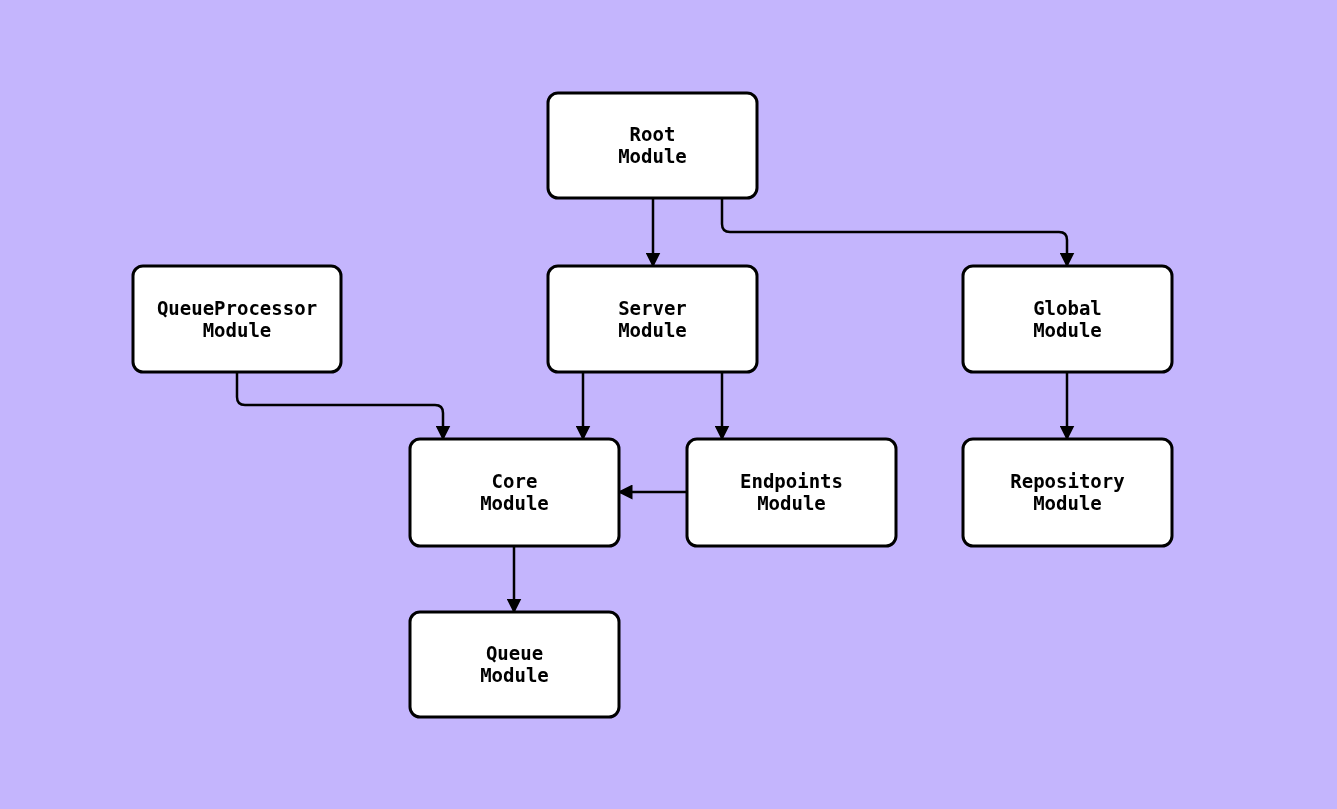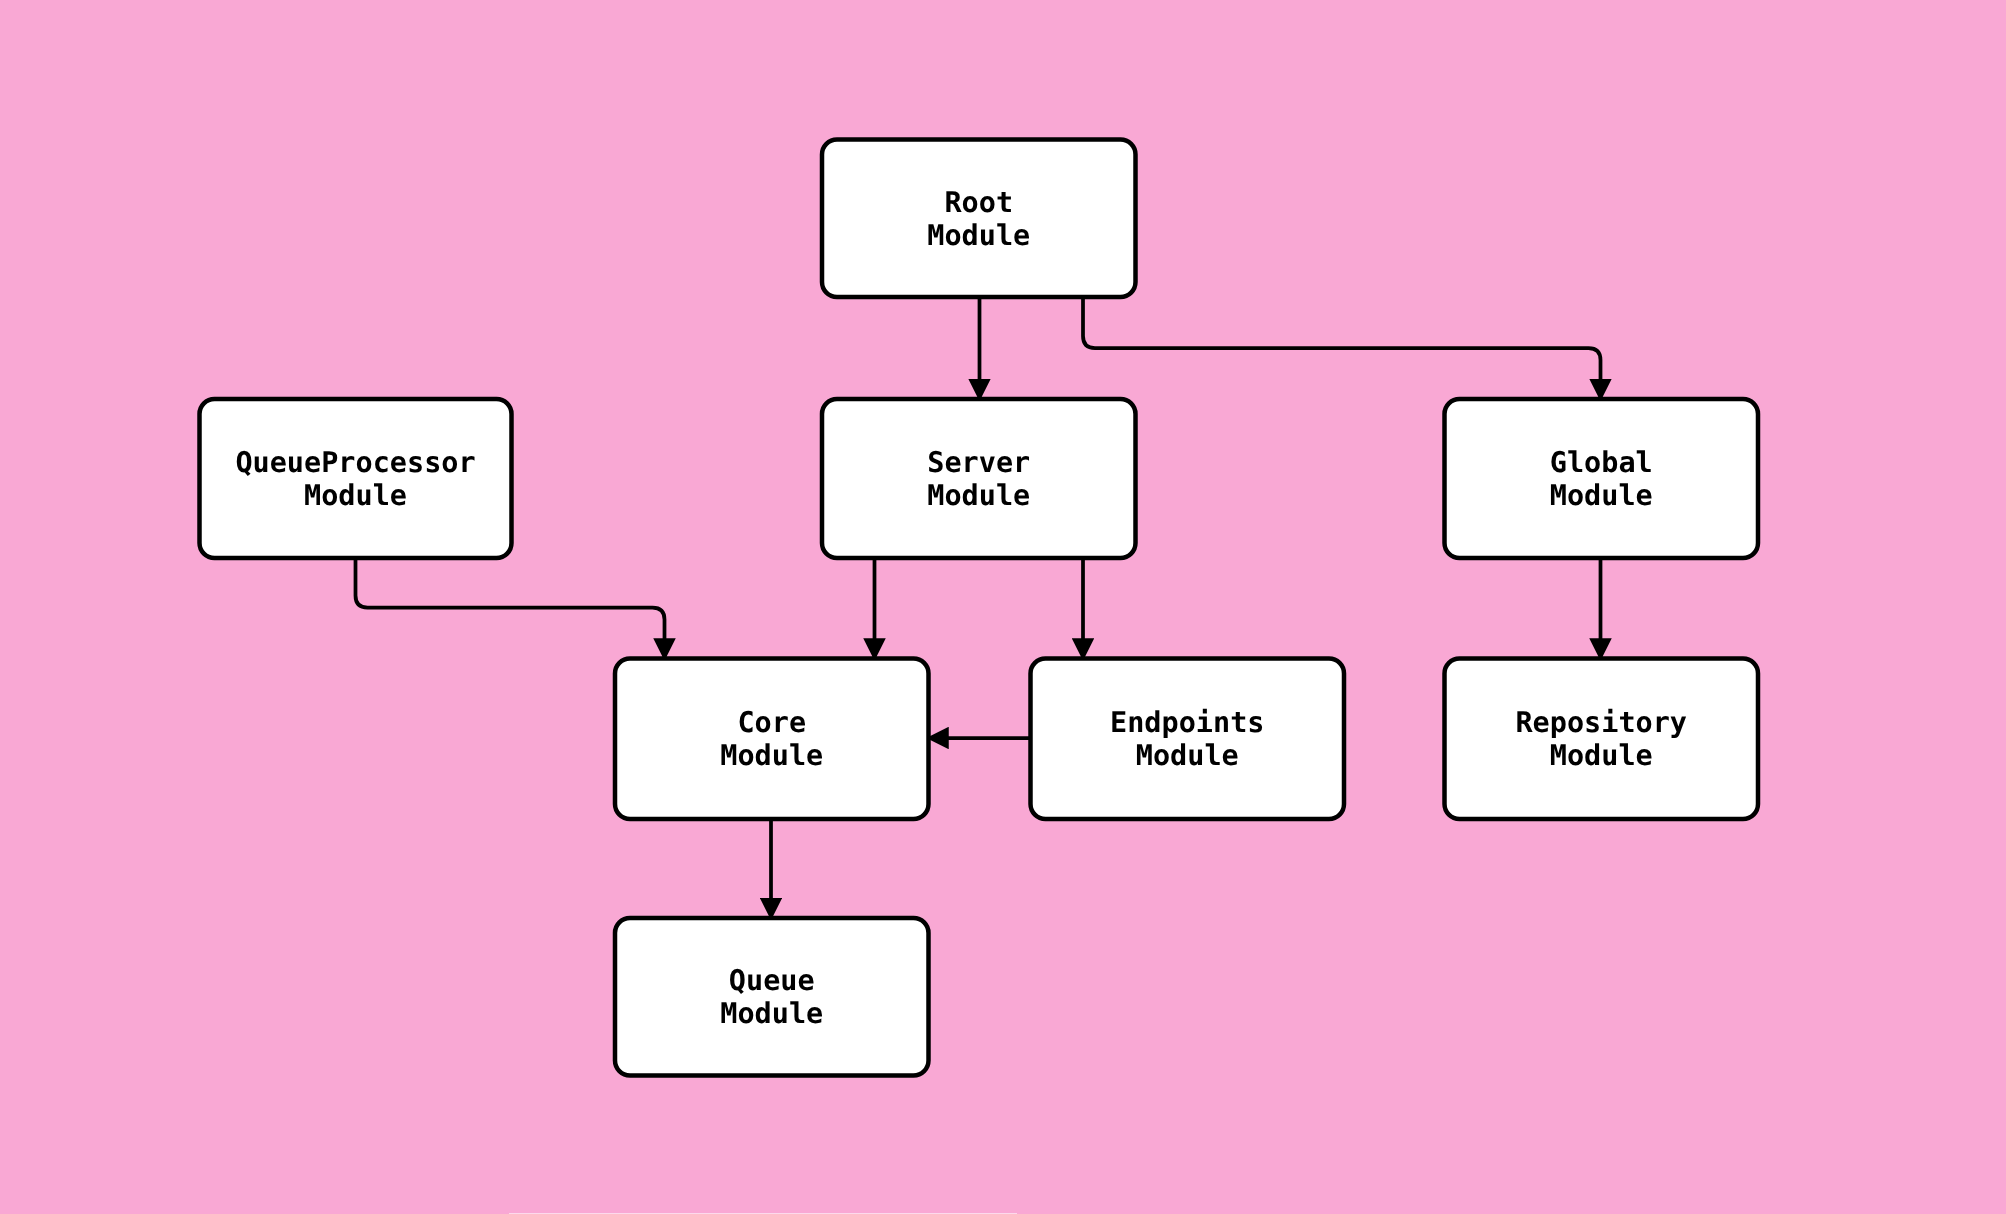--- a/index.html
+++ b/index.html
@@ -4,21 +4,21 @@
 <style>
   html, body {
     margin: 0;
     padding: 0;
     background: #ffffff;
   }
   .stage {
     position: relative;
     width: 1337px;
     height: 809px;
-    background: #f9a8d4;
+    background: #c4b5fd;
     overflow: hidden;
   }
   svg {
     display: block;
     width: 1337px;
     height: 809px;
   }
   .node-box {
     fill: #ffffff;
     stroke: #000000;

